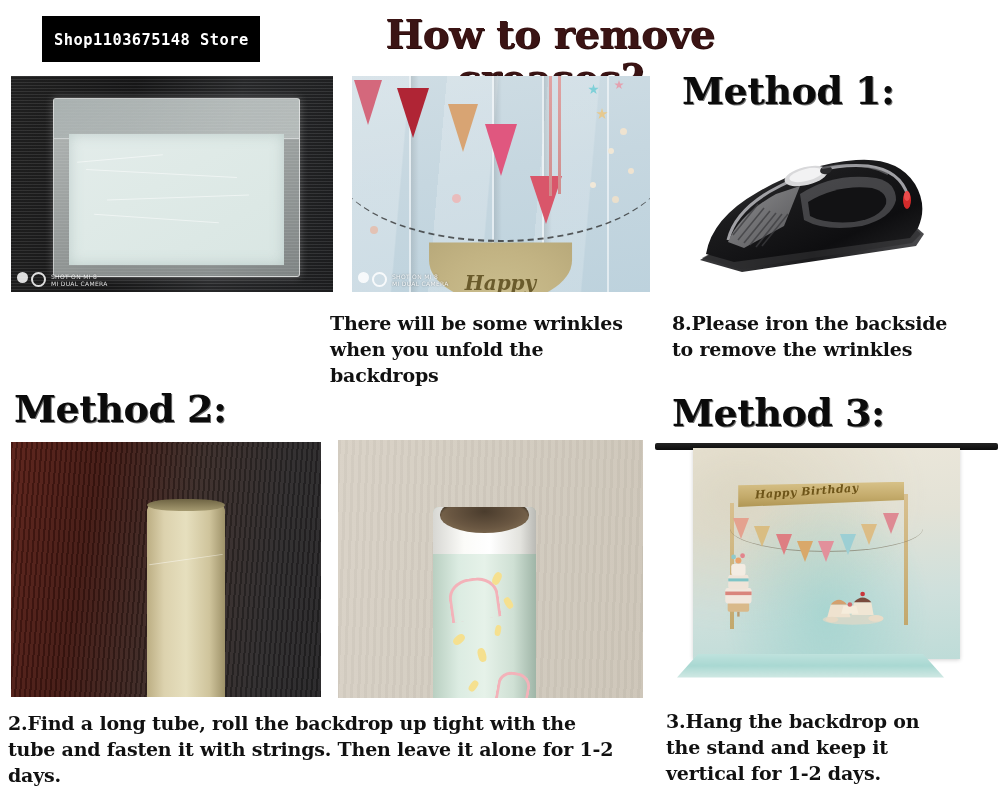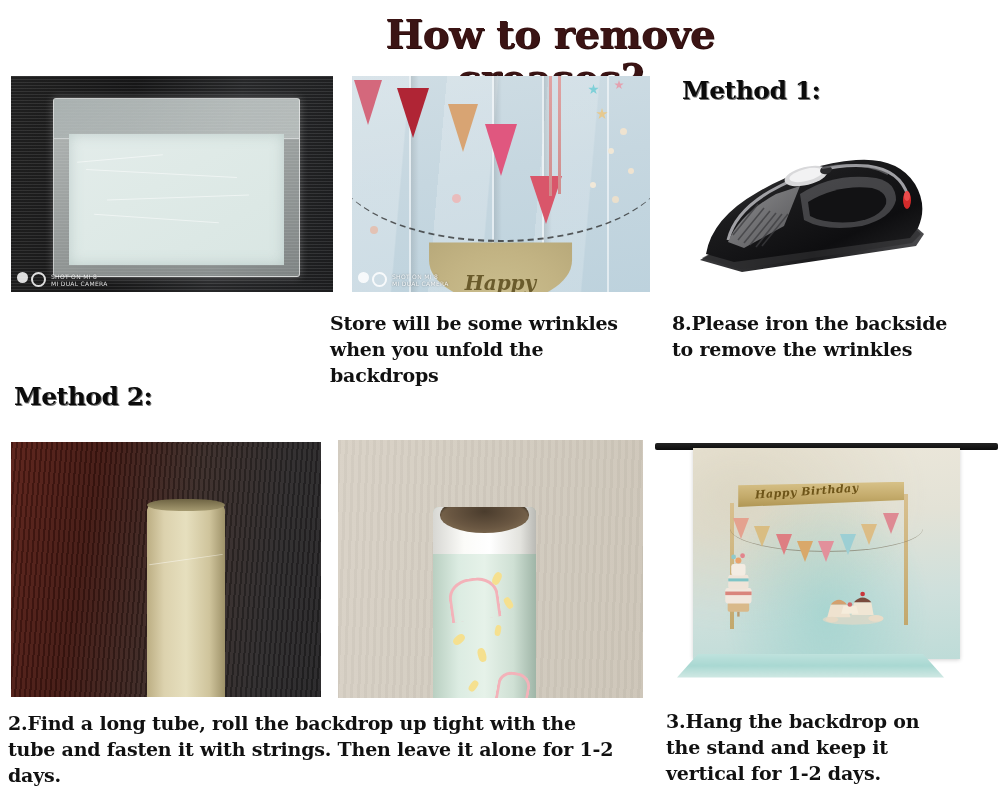--- a/index.html
+++ b/index.html
@@ -198,39 +198,42 @@
   .post{
     position:absolute;width:4px;
     background:linear-gradient(180deg,#d8c08f,#c2a86d);
   }
 
   
   .method-h{
     position:absolute;
     font-family:"DejaVu Serif", serif;
     font-weight:bold;color:#0b0b0b;
-    font-size:25px;line-height:34px;letter-spacing:-0.5px;
+    font-size:38px;line-height:34px;letter-spacing:-0.5px;
     text-shadow:1px 1px 0 rgba(0,0,0,.55);
   }
 
   
   .cap{
     position:absolute;
     font-family:"DejaVu Serif", serif;
     font-weight:bold;color:#111;
     font-size:19px;line-height:26px;
     letter-spacing:-0.2px;
     white-space:pre-line;
   }
 </style>
 </head>
 <body>
 
 <div class="page">
 
+  <div class="shop-badge">
+    <span class="shop-badge-text">Shop1103675148 Store</span>
+  </div>
 
   <div class="page-title">How to remove creases?</div>
 
   <div class="photo" style="left:11px;top:76px;width:322px;height:216px;">
     <div class="photo-inner wood-dark"></div>
     <div class="bag">
       <div class="bag-flap"></div>
       <div class="bag-cloth">
         <div class="crease" style="left:8%;top:30%;width:70%;transform:rotate(3deg);"></div>
         <div class="crease" style="left:18%;top:48%;width:66%;transform:rotate(-2deg);"></div>
@@ -293,21 +296,21 @@
           <i></i>
           <i class="ring"></i>
         </span>
       <span class="wm-text">
         <span>SHOT ON MI 8</span><br>
         <span>MI DUAL CAMERA</span>
       </span>
     </div>
   </div>
 
-  <div class="cap" style="left:330px;top:310px;width:326px;">Store will be some wrinkles
+  <div class="cap" style="left:330px;top:310px;width:326px;">There will be some wrinkles
 when you unfold the backdrops</div>
 
   <div class="method-h" style="left:682px;top:74px;">Method 1:</div>
 
   <div class="iron-wrap" style="left:672px;top:122px;width:300px;height:172px;">
     <svg class="iron-svg" width="300" height="172" viewBox="0 0 300 172">
       <defs>
         <linearGradient id="ironBody" x1="0" y1="0" x2="1" y2="1">
           <stop offset="0%" stop-color="#4a4a4c"></stop>
           <stop offset="35%" stop-color="#1b1b1d"></stop>
@@ -352,21 +355,21 @@
       <ellipse cx="235" cy="78" rx="4" ry="9" fill="#d22b2b"></ellipse>
       <ellipse cx="235" cy="74" rx="3" ry="5" fill="#f05555" opacity=".8"></ellipse>
 
       <path d="M150 46 Q188 38 216 52" fill="none" stroke="#8e8e92" stroke-width="2" opacity=".5"></path>
     </svg>
   </div>
 
   <div class="cap" style="left:672px;top:310px;width:320px;">8.Please iron the backside
 to remove the wrinkles</div>
 
-  <div class="method-h" style="left:14px;top:380px;">Method 2:</div>
+  <div class="method-h" style="left:14px;top:392px;">Method 2:</div>
 
   <div class="photo" style="left:11px;top:442px;width:310px;height:255px;">
     <div class="photo-inner wood-red"></div>
     <div class="tube-kraft">
       <div class="rim"></div>
       <div class="seam"></div>
     </div>
   </div>
 
   <div class="photo" style="left:338px;top:440px;width:305px;height:258px;">
@@ -381,20 +384,21 @@
       <div class="dot-y" style="left:22%;top:64%;width:8px;height:13px;transform:rotate(50deg);"></div>
       <div class="dot-y" style="left:44%;top:72%;width:8px;height:14px;transform:rotate(-15deg);"></div>
       <div class="dot-y" style="left:36%;top:88%;width:7px;height:12px;transform:rotate(35deg);"></div>
       <div class="dot-y" style="left:60%;top:60%;width:6px;height:11px;transform:rotate(10deg);"></div>
     </div>
   </div>
 
   <div class="cap" style="left:8px;top:710px;width:640px;">2.Find a long tube,  roll the backdrop up tight with the
  tube and fasten it with strings. Then leave it alone for 1-2 days.</div>
 
+  <div class="method-h" style="left:672px;top:396px;">Method 3:</div>
 
   <div class="hang-wrap" style="left:655px;top:443px;width:343px;height:245px;">
     <div class="stand-bar"></div>
 
     <div class="bd-hang">
       <div class="post" style="left:14%;top:26%;height:60%;"></div>
       <div class="post" style="left:79%;top:22%;height:62%;"></div>
 
       <div class="banner">
         <span>Happy Birthday</span>

